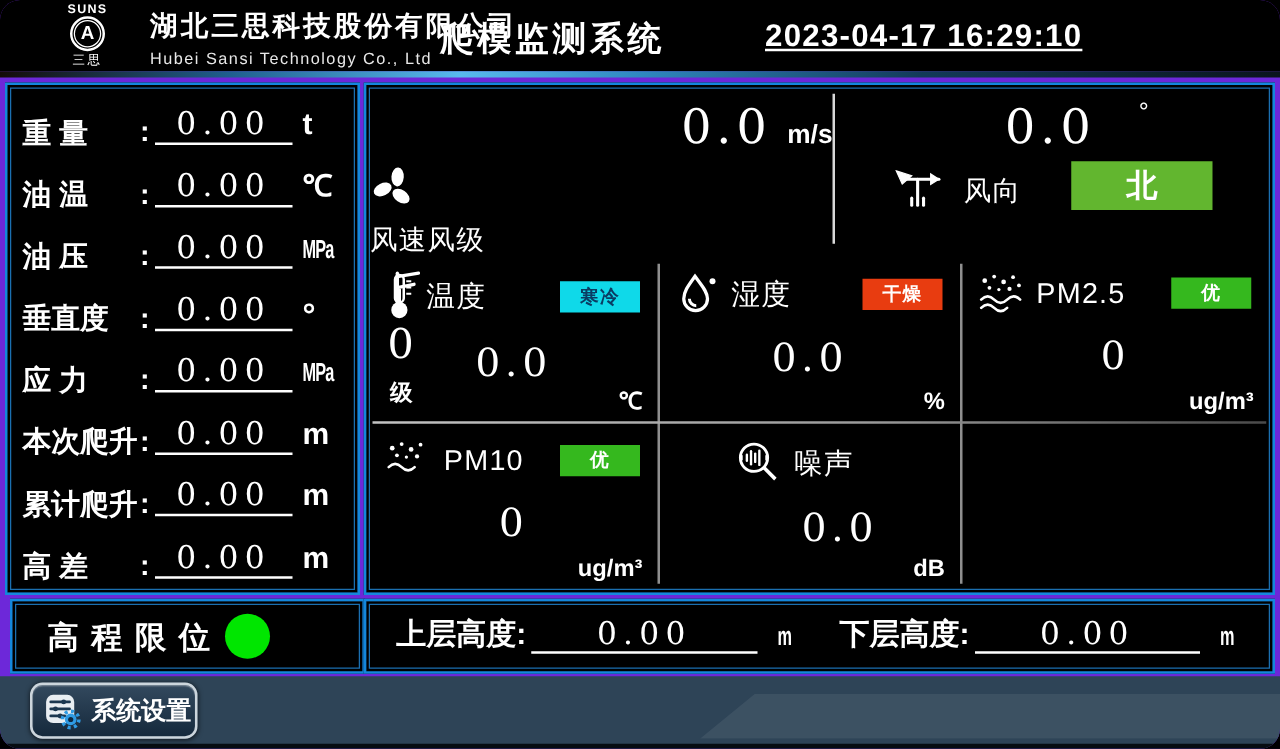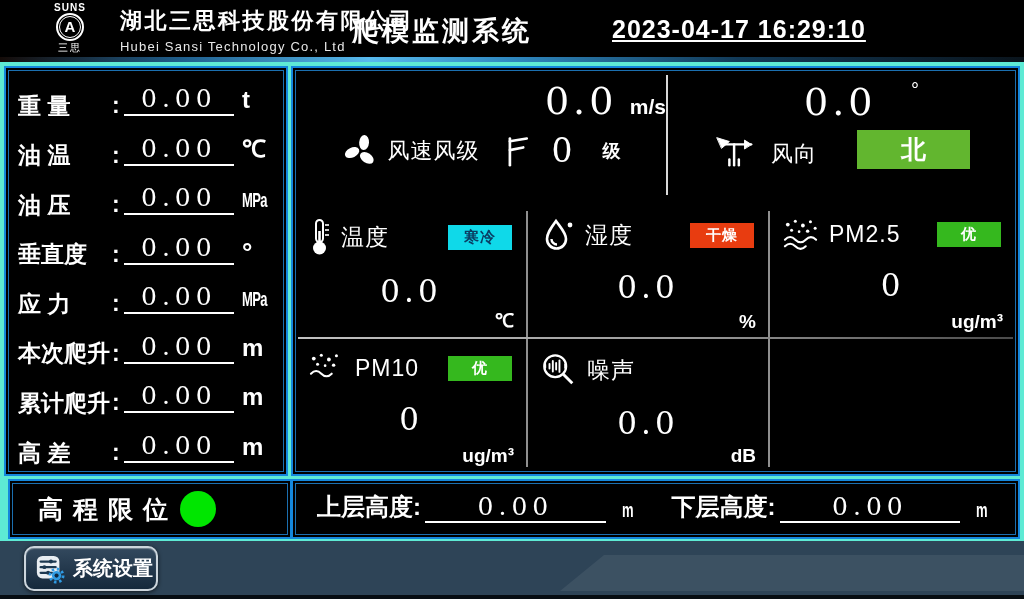--- a/index.html
+++ b/index.html
@@ -1,19 +1,19 @@
 <!DOCTYPE html>
 <html><head>
 <meta charset="utf-8">
 <style>
   * { margin:0; padding:0; box-sizing:border-box; }
   html,body { background:#000; }
   .screen {
-    position:relative; width:1024px; height:599px; background:#5eead4;
-    font-family:"Liberation Sans",sans-serif; color:#fff; overflow:hidden;
+    position:relative; width:1024px; height:599px; background:#6d28d9;
+    font-family:"Liberation Sans",sans-serif; color:#fff; overflow:hidden;border-radius:16px;
   }
   
   .header { position:absolute; left:0; top:0; width:1024px; height:57px; background:#000; }
   .logo { position:absolute; left:24px; top:2px; width:92px; text-align:center; }
   .logo-suns { font-size:10px; font-weight:bold; letter-spacing:1px; }
   .logo-circle { width:28px; height:28px; margin:0 auto; border:2px solid #fff; border-radius:50%;
     position:relative; font-weight:bold; font-size:15px; line-height:24px; }
   .logo-circle::before { content:""; position:absolute; inset:1px; border:1px solid #fff; border-radius:50%; }
   .logo-ss { font-size:10px; letter-spacing:2px; }
   .company { position:absolute; left:120px; top:6px; }
@@ -41,41 +41,41 @@
   .u-narrow { display:inline-block; transform:scaleX(0.62); transform-origin:left bottom; font-size:21px; letter-spacing:-1px; }
   .u-deg { font-size:26px; line-height:0.8; }
   
   .wind-row { position:absolute; left:3px; top:3px; right:3px; height:134px; }
   .wind-left  { position:absolute; left:0; top:0; width:370px; height:100%; }
   .wind-divider { position:absolute; left:370px; top:4px; width:2px; height:120px; background:#d8d8d8; }
   .wind-right { position:absolute; left:372px; right:0; top:0; height:100%; }
   .big-val { font-family:"DejaVu Serif",serif; font-size:38px; letter-spacing:4px; }
   .ws-top { text-align:right; margin-top:8px; }
   .ws-unit { font-size:21px; font-weight:bold; margin-left:8px; }
-  .ws-bottom { display:flex; align-items:center; justify-content:center; margin-top:8px; gap:8px; }
+  .ws-bottom { display:flex; align-items:flex-start; justify-content:center; margin-top:8px; gap:8px;flex-direction:column; }
   .ws-label, .wd-label { font-size:22px; letter-spacing:1px; }
   .lvl-val { font-family:"DejaVu Serif",serif; font-size:33px; margin:0 6px 0 14px; }
   .lvl-unit { font-size:18px; font-weight:bold; }
   .wd-top { text-align:center; margin-top:8px; padding-left:40px; }
   .wd-degree { font-size:20px; vertical-align:18px; margin-left:30px; }
   .wd-bottom { display:flex; align-items:flex-end; justify-content:center; margin-top:6px; gap:12px; }
   .dir-badge { width:113px; height:39px; display:flex; align-items:center; justify-content:center;
     font-size:25px; font-weight:bold; color:#fff; margin-left:28px; }
   
   .env-grid { position:absolute; left:3px; right:3px; top:137px; bottom:3px; }
   .env-vline { position:absolute; top:6px; bottom:4px; width:2px; background:#8f8f8f; }
   .env-vline.v1 { left:230px; } .env-vline.v2 { left:472px; }
   .env-hline { position:absolute; left:2px; right:2px; top:132px; height:2px;
     background:linear-gradient(90deg,#c2c2c2,#9a9a9a 55%,#4a4a4a); }
   .env-cell { position:absolute; }
   .ec0 { left:0;    top:0;     width:230px; height:132px; }
   .ec1 { left:232px; top:0;    width:240px; height:132px; }
   .ec2 { left:474px; top:0;    right:0;     height:132px; }
   .ec3 { left:0;    top:134px; width:230px; bottom:0; }
-  .ec4 { left:232px; top:134px; width:240px; bottom:0; }
+  .ec4 { left:232px; top:134px; width:240px; bottom:0;padding-left:48px; }
   .ec5 { left:474px; top:134px; right:0;    bottom:0; }
   .cell-head { display:flex; align-items:center; gap:9px; padding:12px 10px 0 12px; }
   .cell-label { font-size:23px; letter-spacing:1px; white-space:nowrap; }
   .badge { margin-left:auto; margin-right:4px; width:64px; height:25px; display:flex; align-items:center;
     justify-content:center; font-size:15px; font-weight:bold; letter-spacing:1px; }
   .cell-val { text-align:center; font-family:"DejaVu Serif",serif; font-size:31px; letter-spacing:4px; margin-top:16px; }
   .cell-unit { position:absolute; right:12px; bottom:4px; font-size:19px; font-weight:bold; }
   
   .elev-wrap { position:absolute; inset:0; display:flex; align-items:center; padding-left:28px; }
   .elev-label { font-size:25px; font-weight:bold; letter-spacing:10px; white-space:nowrap; }

